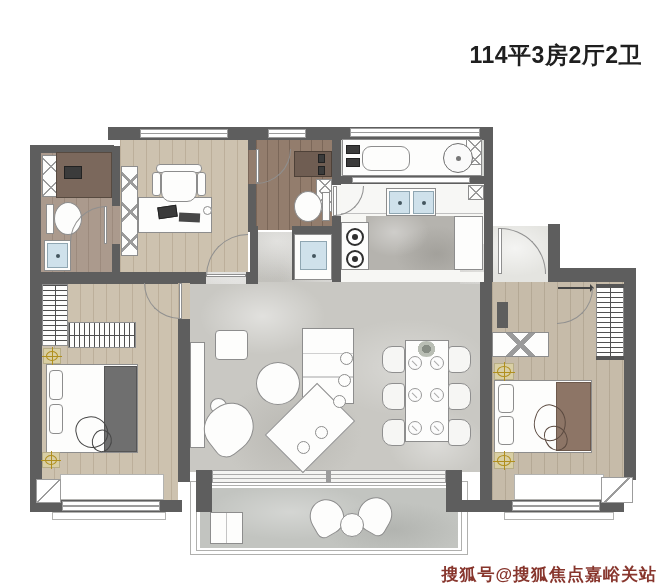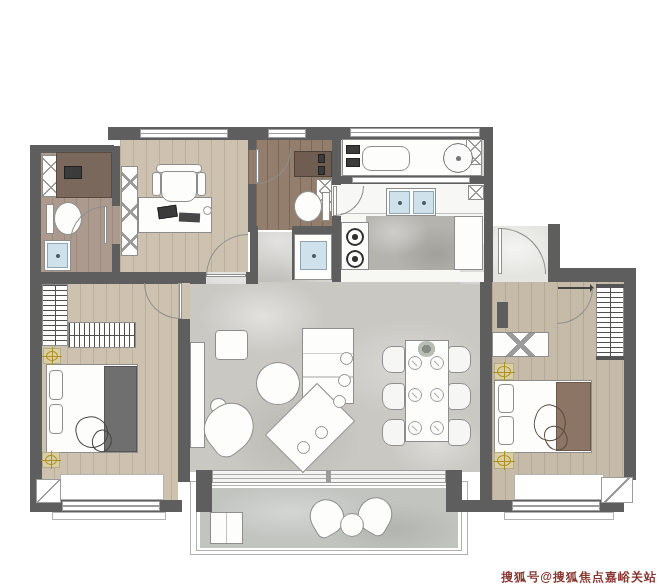--- a/index.html
+++ b/index.html
@@ -3,21 +3,21 @@
 <meta charset="utf-8">
 <style>
   html,body{margin:0;padding:0;background:#fff;font-family:"Liberation Sans", sans-serif;}
   .stage{position:relative;width:660px;height:587px;background:#fff;overflow:hidden;}
   .ab{position:absolute;box-sizing:border-box;display:block;}
   i.ab{font-style:normal;}
   .z1{z-index:1}.z2{z-index:2}.z3{z-index:3}.z4{z-index:4}.z5{z-index:5}
 
   .title{position:absolute;top:40px;right:18px;font-size:23px;font-weight:600;
          color:var(--title-text,#1f1f1f);letter-spacing:.5px;z-index:7}
-  .watermark{position:absolute;right:3px;bottom:1px;font-size:12px;font-weight:700;
+  .watermark{position:absolute;right:3px;bottom:1px;font-size:17px;font-weight:700;
          color:var(--watermark-red,#7d241b);opacity:.92;letter-spacing:1px;z-index:7}
 
   .wall{background:var(--wall,#5e5e5e)}
   .wood{background-color:var(--wood,#cdc2af);background-image:repeating-linear-gradient(90deg,rgba(120,98,70,.20) 0 1px,transparent 1px 13px)}
   .woodg{background-color:var(--wood-gray,#c6bba9);background-image:repeating-linear-gradient(90deg,rgba(110,95,70,.20) 0 1px,transparent 1px 13px)}
   .woodd{background-color:var(--wood-dark,#937d6d);background-image:repeating-linear-gradient(90deg,rgba(60,45,35,.28) 0 1px,transparent 1px 11px)}
   .woodb{background-color:var(--wood-bath,#ab9a8d);background-image:repeating-linear-gradient(90deg,rgba(90,70,55,.18) 0 1px,transparent 1px 12px)}
   .marble{background-color:var(--marble,#c9c8c3);background-image:
      radial-gradient(90px 55px at 25% 18%,rgba(255,255,255,.45),transparent 70%),
      radial-gradient(120px 70px at 75% 45%,rgba(255,255,255,.30),transparent 70%),
@@ -63,20 +63,21 @@
   .plate{border-radius:50%;background:#fcfcfc;border:1px solid #999}
   .plate::after{content:"";position:absolute;left:20%;top:48%;width:60%;height:1px;background:#aaa;transform:rotate(45deg)}
   .crumple{border:1.2px solid #5a5a5a;border-radius:45% 60% 50% 55%;background:transparent}
   .chr{background:#f6f6f4;border:1px solid #8f8f8f}
   .dark{background:#3b3b3b;border:1px solid #222}
 </style>
 </head>
 <body>
 
 <div class="stage">
+  <div class="title">114平3房2厅2卫</div>
 
   <div class="ab z1" style="inset:0">
 
     <i class="ab z1 wood" style="left:120px;top:140px;width:128px;height:132px"></i>
     <i class="ab z1 woodb" style="left:40px;top:153px;width:72px;height:127px"></i>
     <i class="ab z1 woodd" style="left:256px;top:140px;width:76px;height:90px"></i>
     <i class="ab z1 marble" style="left:256px;top:232px;width:84px;height:50px"></i>
     <i class="ab z1 laundryf" style="left:340px;top:136px;width:144px;height:40px"></i>
     <i class="ab z1 white" style="left:340px;top:184px;width:144px;height:96px"></i>
     <i class="ab z1 marbled" style="left:366px;top:216px;width:94px;height:54px"></i>

